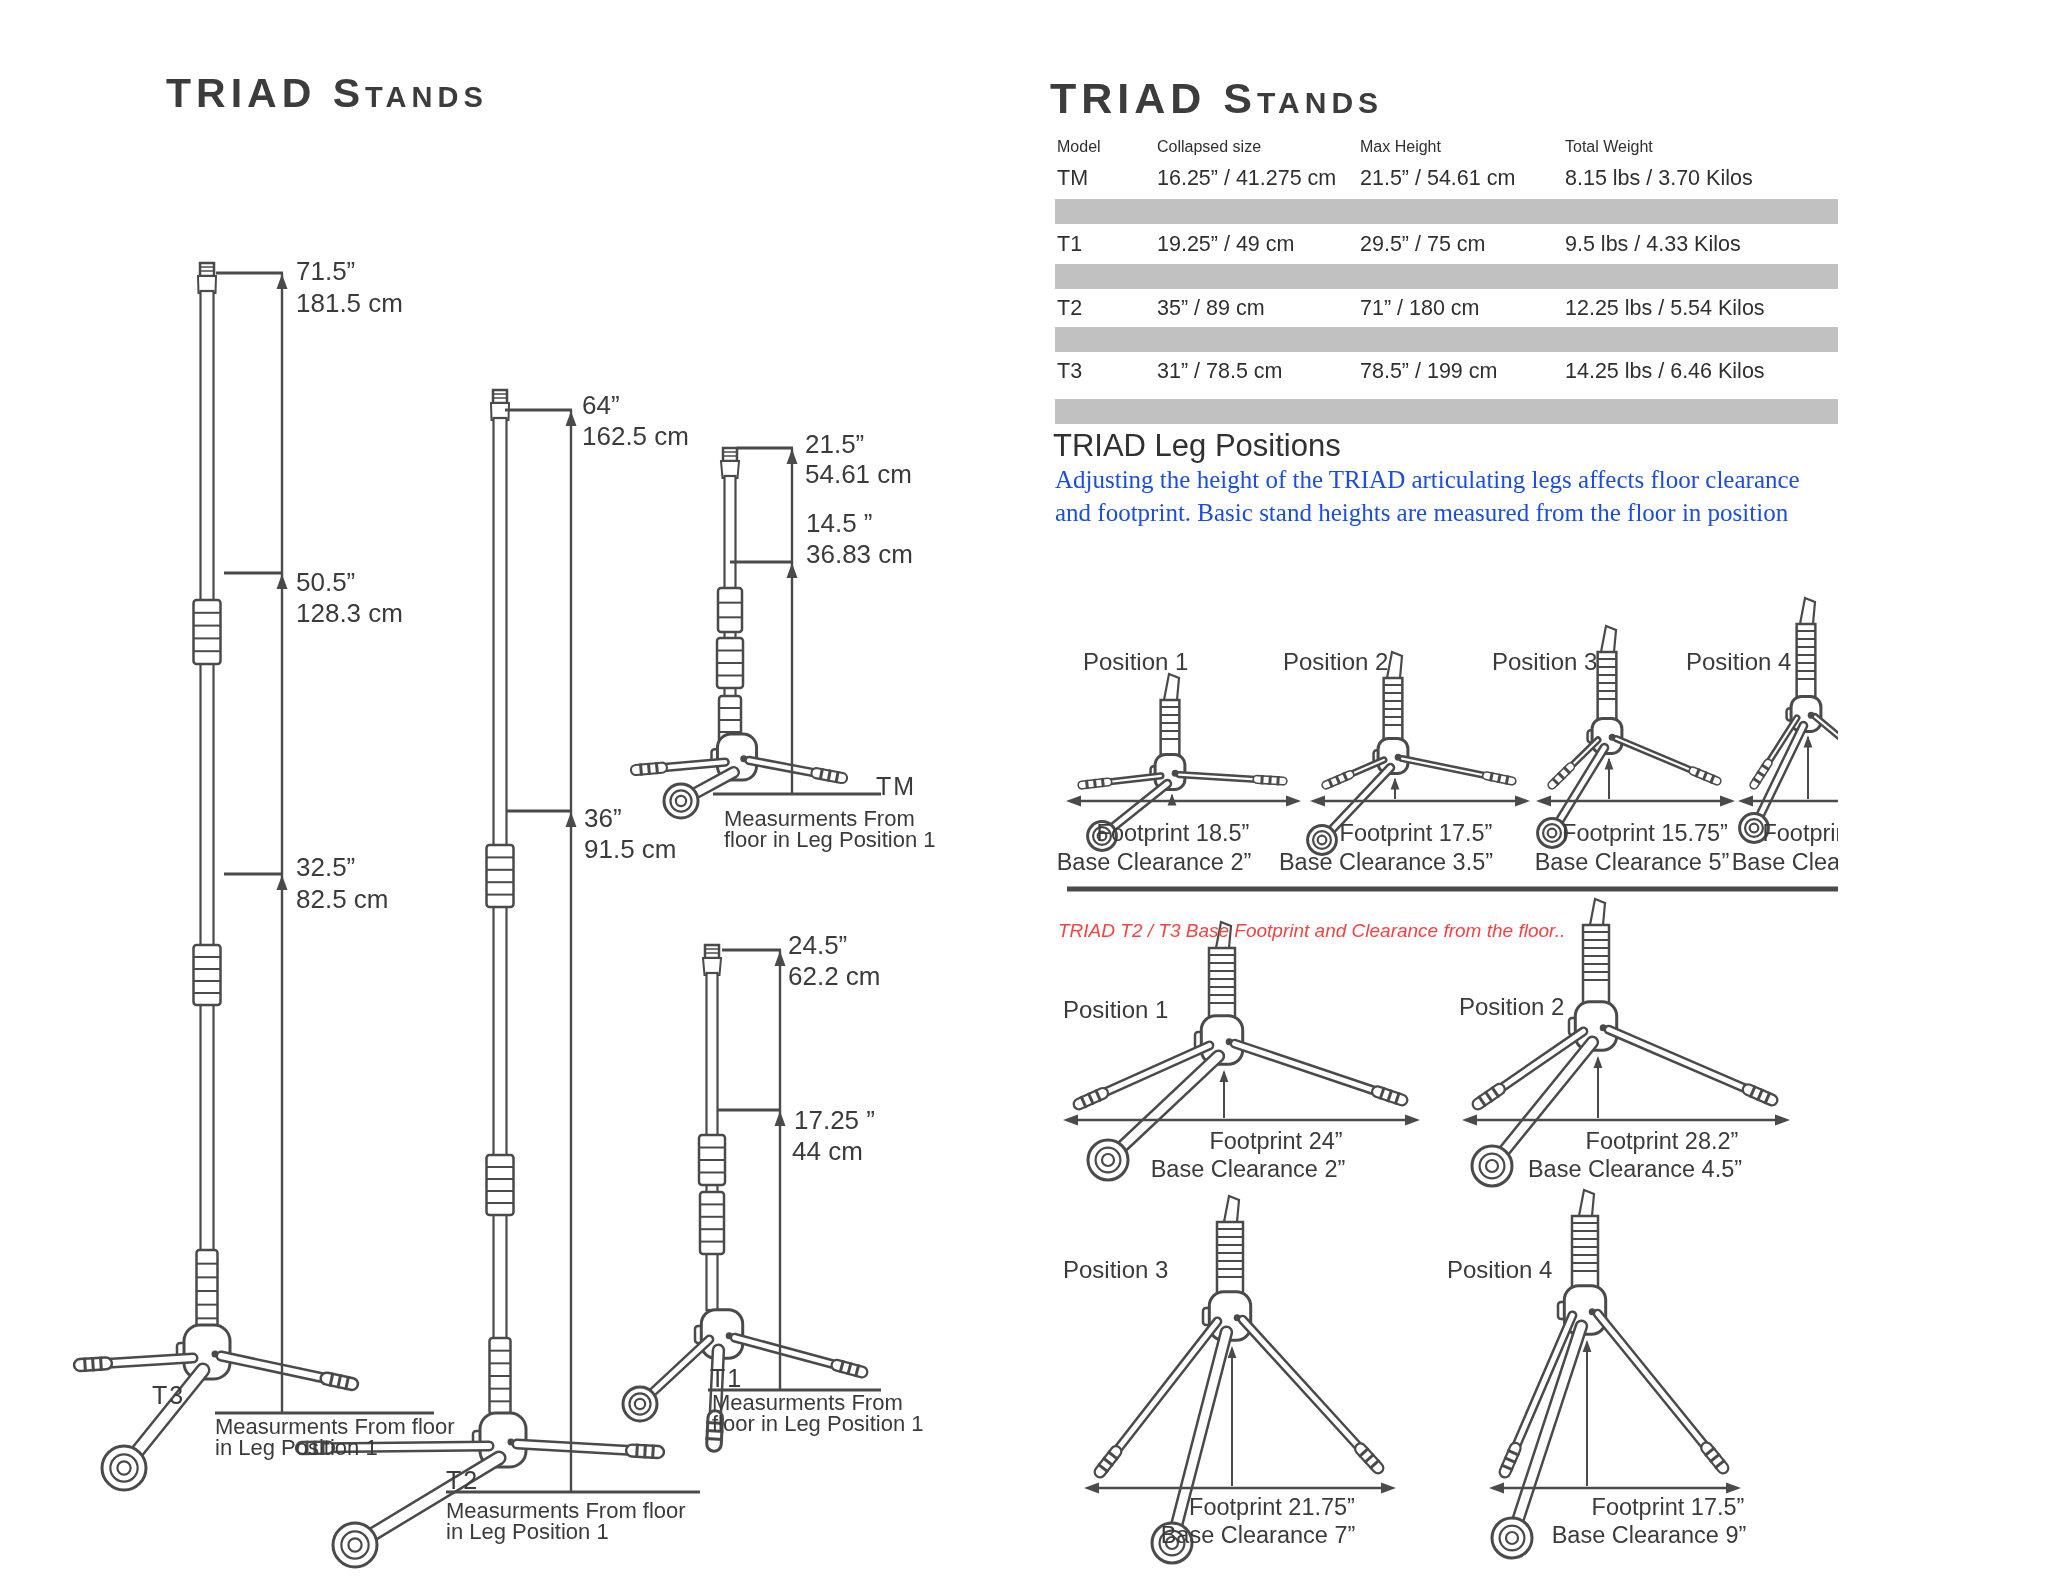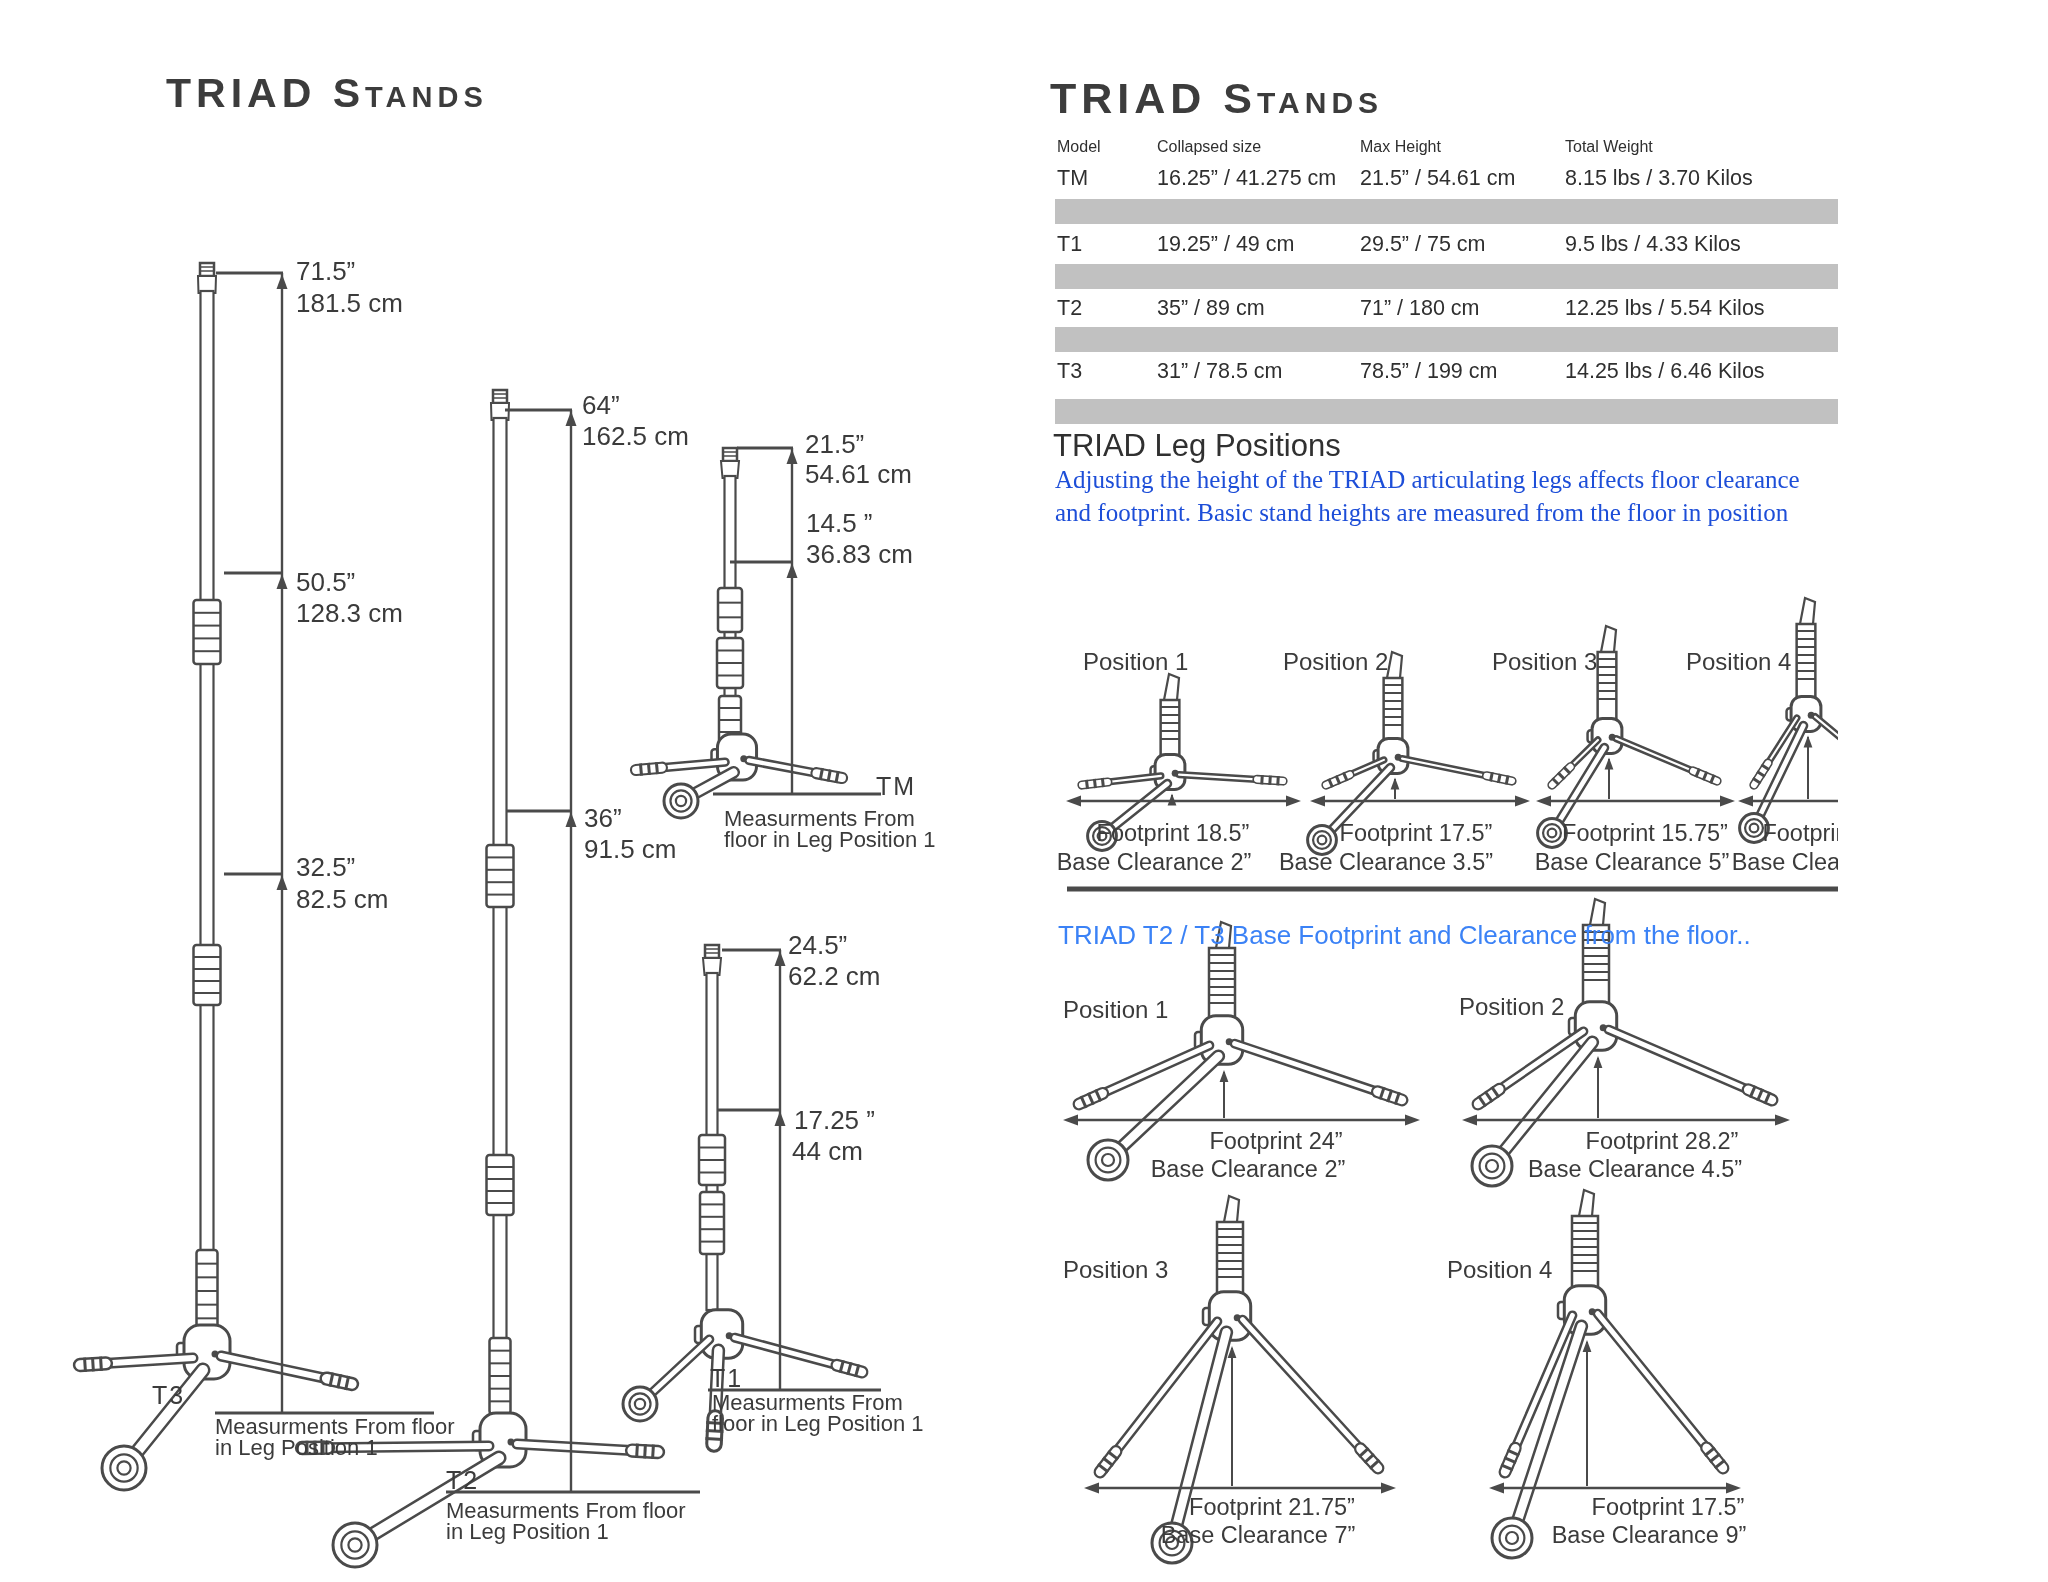--- a/index.html
+++ b/index.html
@@ -10,21 +10,21 @@
   .title{font-size:41px;font-weight:600;letter-spacing:5px;font-variant:small-caps;color:#3c3c3c;}
   .dim{font-size:26px;color:#3b3b3b;}
   .standlbl{font-size:25px;letter-spacing:2px;color:#3b3b3b;}
   .cap{font-size:22px;line-height:21px;color:#3b3b3b;}
   .th{font-size:16px;color:#2f2f2f;}
   .td{font-size:21.5px;color:#2f2f2f;}
   .cell{position:absolute;top:0;white-space:nowrap;}
   .bar{position:absolute;width:838px;height:25px;z-index:1;}
   .h2{font-size:31px;color:#303030;}
   .body-line{font-size:25px;color:#1d4ed8;font-family:Liberation Serif, serif;}
-  .h3{font-size:26px;color:#3b82f6;}
+  .h3{font-size:19px;color:#ef4444;font-style:italic;}
   .pos{font-size:24px;color:#3b3b3b;}
   .fp{font-size:23.5px;color:#3b3b3b;transform:translateX(-50%);}
   .row{position:absolute;left:0;top:0;}
 </style>
 </head>
 <body>
 
 <div id="page">
   <svg id="art" width="2048" height="1582" viewBox="0 0 2048 1582">
       <g>

